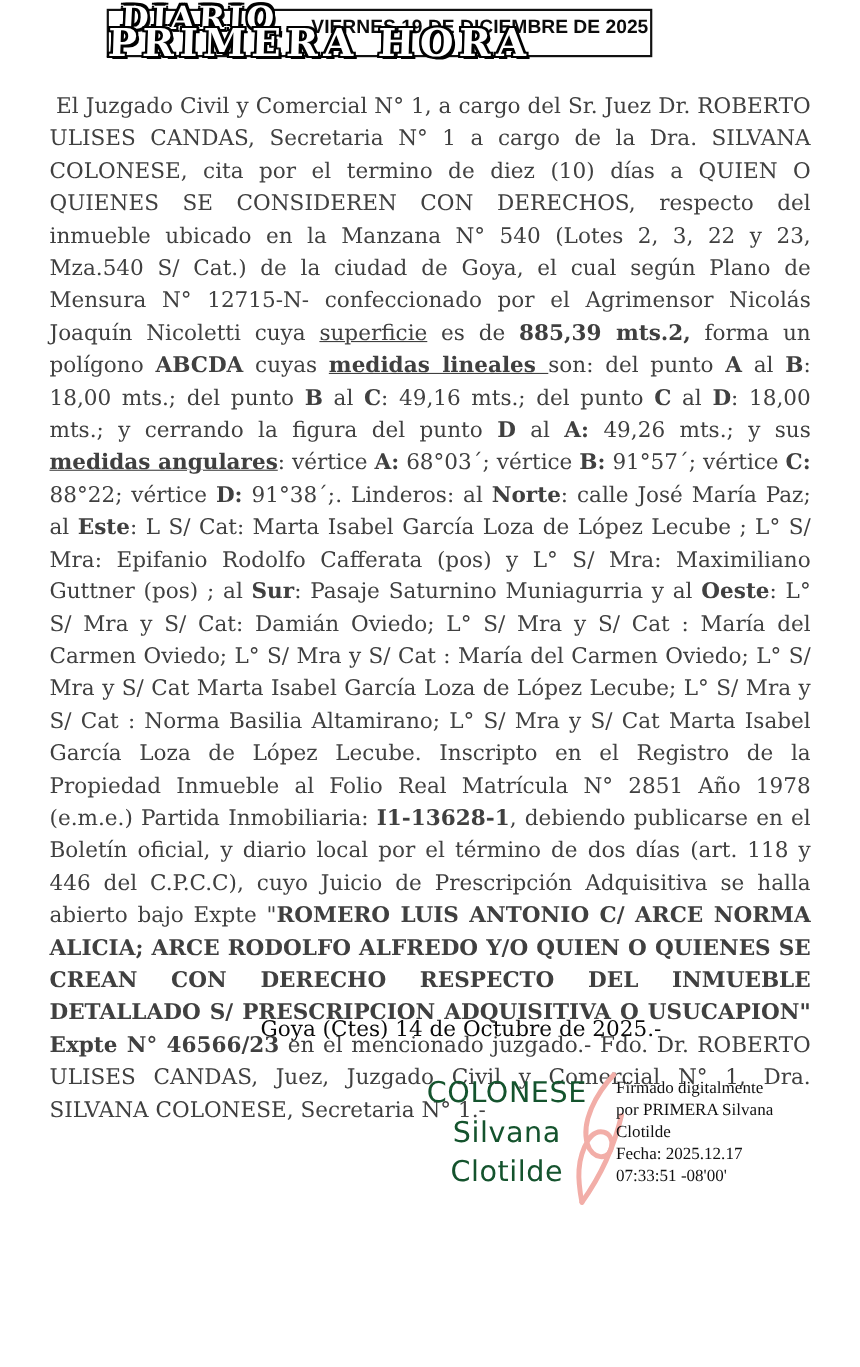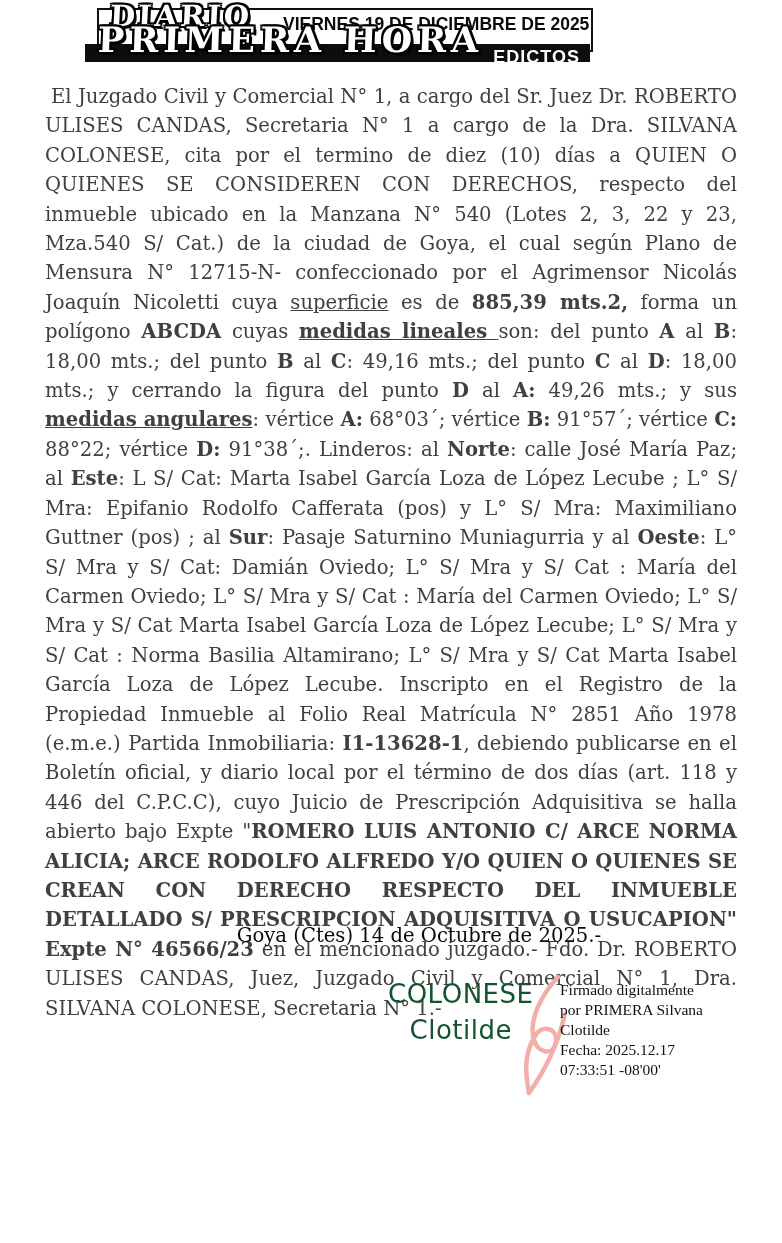--- a/index.html
+++ b/index.html
@@ -92,32 +92,30 @@
   }
 </style>
 </head>
 <body>
 
 <div class="page">
 
   <div class="mast-box"></div>
   <div class="brand-top">DIARIO</div>
   <div class="date-banner">VIERNES 19 DE DICIEMBRE DE 2025</div>
-  <div class="section-band">
-    <span class="section-label">EDICTOS</span>
-  </div>
   <div class="brand-main">PRIMERA HORA</div>
 
   <p class="notice-body"><span>El Juzgado Civil y Comercial N° 1, a cargo del Sr. Juez Dr. ROBERTO ULISES CANDAS, Secretaria N° 1 a cargo de la Dra. SILVANA COLONESE, cita por el termino de diez (10) días a QUIEN O QUIENES SE CONSIDEREN CON DERECHOS, respecto del inmueble ubicado en la Manzana N° 540 (Lotes 2, 3, 22 y 23, Mza.540 S/ Cat.) de la ciudad de Goya,  el cual según Plano de Mensura N° 12715-N- confeccionado por el Agrimensor Nicolás Joaquín Nicoletti cuya </span><span class="u">superficie</span><span> es de </span><span class="b">885,39 mts.2,</span><span> forma un polígono </span><span class="b">ABCDA</span><span> cuyas </span><span class="b u">medidas lineales </span><span>son: del punto </span><span class="b">A</span><span> al </span><span class="b">B</span><span>: 18,00 mts.; del punto </span><span class="b">B</span><span> al </span><span class="b">C</span><span>: 49,16 mts.; del punto </span><span class="b">C</span><span> al </span><span class="b">D</span><span>: 18,00 mts.; y cerrando la figura del punto </span><span class="b">D</span><span> al </span><span class="b">A:</span><span> 49,26 mts.; y sus </span><span class="b u">medidas angulares</span><span>: vértice </span><span class="b">A:</span><span> 68°03´; vértice </span><span class="b">B:</span><span> 91°57´; vértice </span><span class="b">C:</span><span> 88°22; vértice </span><span class="b">D:</span><span> 91°38´;. Linderos: al </span><span class="b">Norte</span><span>: calle José María Paz; al </span><span class="b">Este</span><span>: L S/ Cat: Marta Isabel García Loza de López Lecube ; L° S/ Mra: Epifanio Rodolfo Cafferata (pos) y L° S/ Mra: Maximiliano Guttner (pos) ; al </span><span class="b">Sur</span><span>: Pasaje Saturnino Muniagurria y al </span><span class="b">Oeste</span><span>: L° S/ Mra y S/ Cat: Damián Oviedo; L° S/ Mra y S/ Cat : María del Carmen Oviedo; L° S/ Mra y S/ Cat : María del Carmen Oviedo; L° S/ Mra y S/ Cat Marta Isabel García Loza de López Lecube; L° S/ Mra y S/ Cat : Norma Basilia Altamirano; L° S/ Mra y S/ Cat Marta Isabel García Loza de López Lecube. Inscripto en el Registro de la Propiedad Inmueble al Folio Real Matrícula N° 2851 Año 1978 (e.m.e.) Partida Inmobiliaria: </span><span class="b">I1-13628-1</span><span>, debiendo publicarse en el Boletín oficial, y diario local por el término de dos días (art. 118 y 446 del C.P.C.C), cuyo Juicio de Prescripción Adquisitiva se halla abierto bajo Expte "</span><span class="b">ROMERO LUIS ANTONIO C/ ARCE NORMA ALICIA; ARCE RODOLFO ALFREDO Y/O QUIEN O QUIENES SE CREAN CON DERECHO RESPECTO DEL INMUEBLE DETALLADO  S/ PRESCRIPCION ADQUISITIVA O USUCAPION" Expte N° 46566/23</span><span> en el mencionado juzgado.- Fdo. Dr. ROBERTO ULISES CANDAS, Juez, Juzgado Civil y Comercial N° 1, Dra. SILVANA COLONESE, Secretaria N° 1.-</span></p>
 
   <p class="notice-date-line">Goya (Ctes) 14 de Octubre de 2025.-</p>
 
   <div class="signature-block">
     <div class="signer-name">
         <div>COLONESE</div>
+        <div>Silvana</div>
         <div>Clotilde</div>
       </div>
     <svg class="signature-ribbon-icon" width="58" height="126" viewBox="0 0 58 126">
       <path d="M42 3 C26 20, 12 46, 18 66 C22 80, 38 82, 40 68 C42 54, 26 50, 19 62 C8 80, 9 98, 13 119" fill="none" stroke="#f2aea8" stroke-width="4.5" stroke-linecap="round"></path>
       <path d="M13 119 C28 98, 42 70, 49 40" fill="none" stroke="#f2aea8" stroke-width="4.5" stroke-linecap="round"></path>
     </svg>
     <div class="signature-details">
         <div>Firmado digitalmente</div>
         <div>por PRIMERA Silvana</div>
         <div>Clotilde</div>

